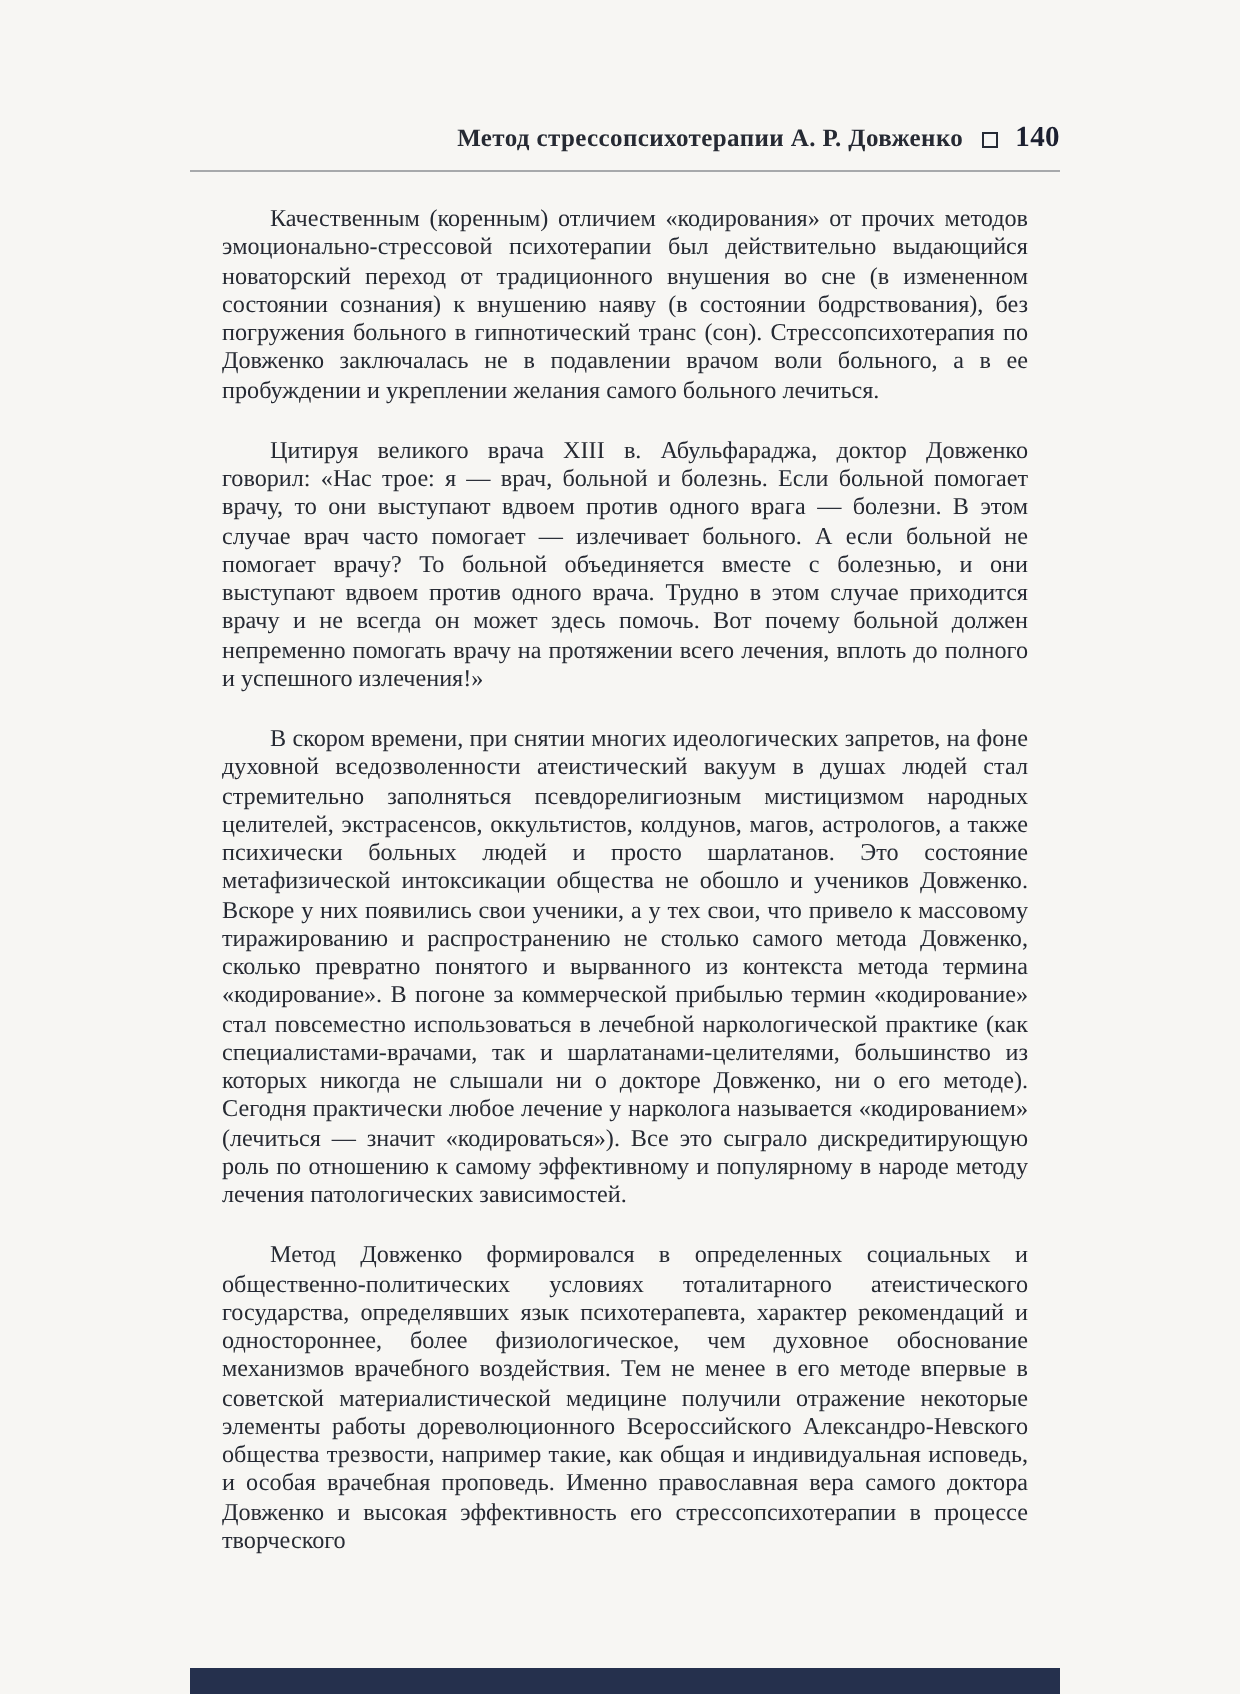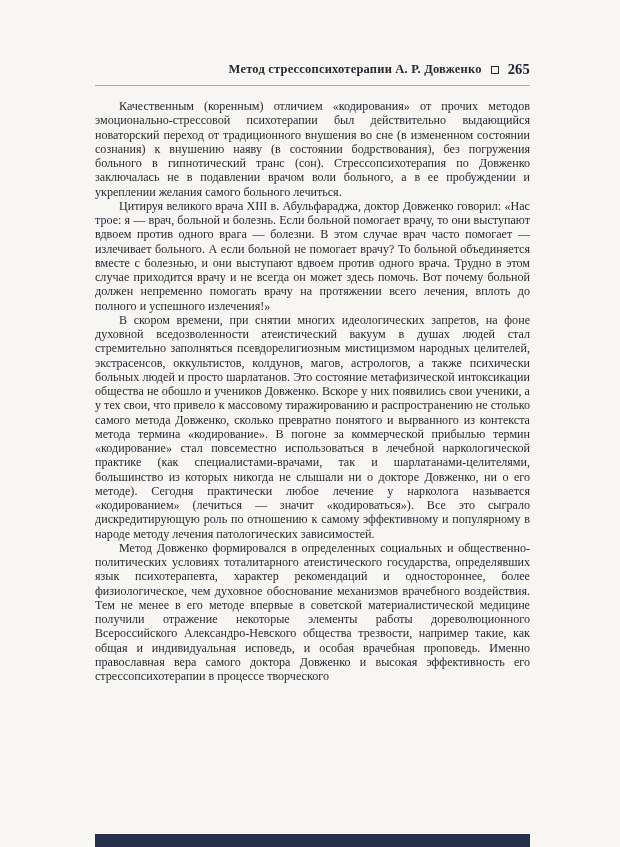--- a/index.html
+++ b/index.html
@@ -70,21 +70,21 @@
     font-size: 12.1px;
     line-height: 14.25px;
     text-align: justify;
     hyphens: auto;
     -webkit-hyphens: auto;
     color: #262a33;
   }
 
   .body-text p {
     text-indent: 24px;
-    margin: 0;
+    margin: 16px;
   }
 
   
   .footer-bar {
     position: absolute;
     left: 95px;
     right: 90px;
     bottom: 0;
     height: 13px;
     background: #25304d;
@@ -92,21 +92,21 @@
 </style>
 </head>
 <body>
 
 <div class="page">
   <div class="content">
 
     <header class="running-head">
       <span class="head-title">Метод стрессопсихотерапии А. Р. Довженко</span>
       <span class="head-marker"></span>
-      <span class="head-page">265</span>
+      <span class="head-page">140</span>
     </header>
 
     <hr class="head-rule">
 
     <main class="body-text">
       <p>Качественным (коренным) отличием «кодирования» от прочих методов эмоционально-стрессовой психотерапии был действительно выдающийся новаторский переход от традиционного внушения во сне (в измененном состоянии сознания) к внушению наяву (в состоянии бодрствования), без погружения больного в гипнотический транс (сон). Стрессопсихотерапия по Довженко заключалась не в подавлении врачом воли больного, а в ее пробуждении и укреплении желания самого больного лечиться.</p>
       <p>Цитируя великого врача XIII в. Абульфараджа, доктор Довженко говорил: «Нас трое: я — врач, больной и болезнь. Если больной помогает врачу, то они выступают вдвоем против одного врага — болезни. В этом случае врач часто помогает — излечивает больного. А если больной не помогает врачу? То больной объединяется вместе с болезнью, и они выступают вдвоем против одного врача. Трудно в этом случае приходится врачу и не всегда он может здесь помочь. Вот почему больной должен непременно помогать врачу на протяжении всего лечения, вплоть до полного и успешного излечения!»</p>
       <p>В скором времени, при снятии многих идеологических запретов, на фоне духовной вседозволенности атеистический вакуум в душах людей стал стремительно заполняться псевдорелигиозным мистицизмом народных целителей, экстрасенсов, оккультистов, колдунов, магов, астрологов, а также психически больных людей и просто шарлатанов. Это состояние метафизической интоксикации общества не обошло и учеников Довженко. Вскоре у них появились свои ученики, а у тех свои, что привело к массовому тиражированию и распространению не столько самого метода Довженко, сколько превратно понятого и вырванного из контекста метода термина «кодирование». В погоне за коммерческой прибылью термин «кодирование» стал повсеместно использоваться в лечебной наркологической практике (как специалистами-врачами, так и шарлатанами-целителями, большинство из которых никогда не слышали ни о докторе Довженко, ни о его методе). Сегодня практически любое лечение у нарколога называется «кодированием» (лечиться — значит «кодироваться»). Все это сыграло дискредитирующую роль по отношению к самому эффективному и популярному в народе методу лечения патологических зависимостей.</p>
       <p>Метод Довженко формировался в определенных социальных и общественно-политических условиях тоталитарного атеистического государства, определявших язык психотерапевта, характер рекомендаций и одностороннее, более физиологическое, чем духовное обоснование механизмов врачебного воздействия. Тем не менее в его методе впервые в советской материалистической медицине получили отражение некоторые элементы работы дореволюционного Всероссийского Александро-Невского общества трезвости, например такие, как общая и индивидуальная исповедь, и особая врачебная проповедь. Именно православная вера самого доктора Довженко и высокая эффективность его стрессопсихотерапии в процессе творческого</p>
     </main>

